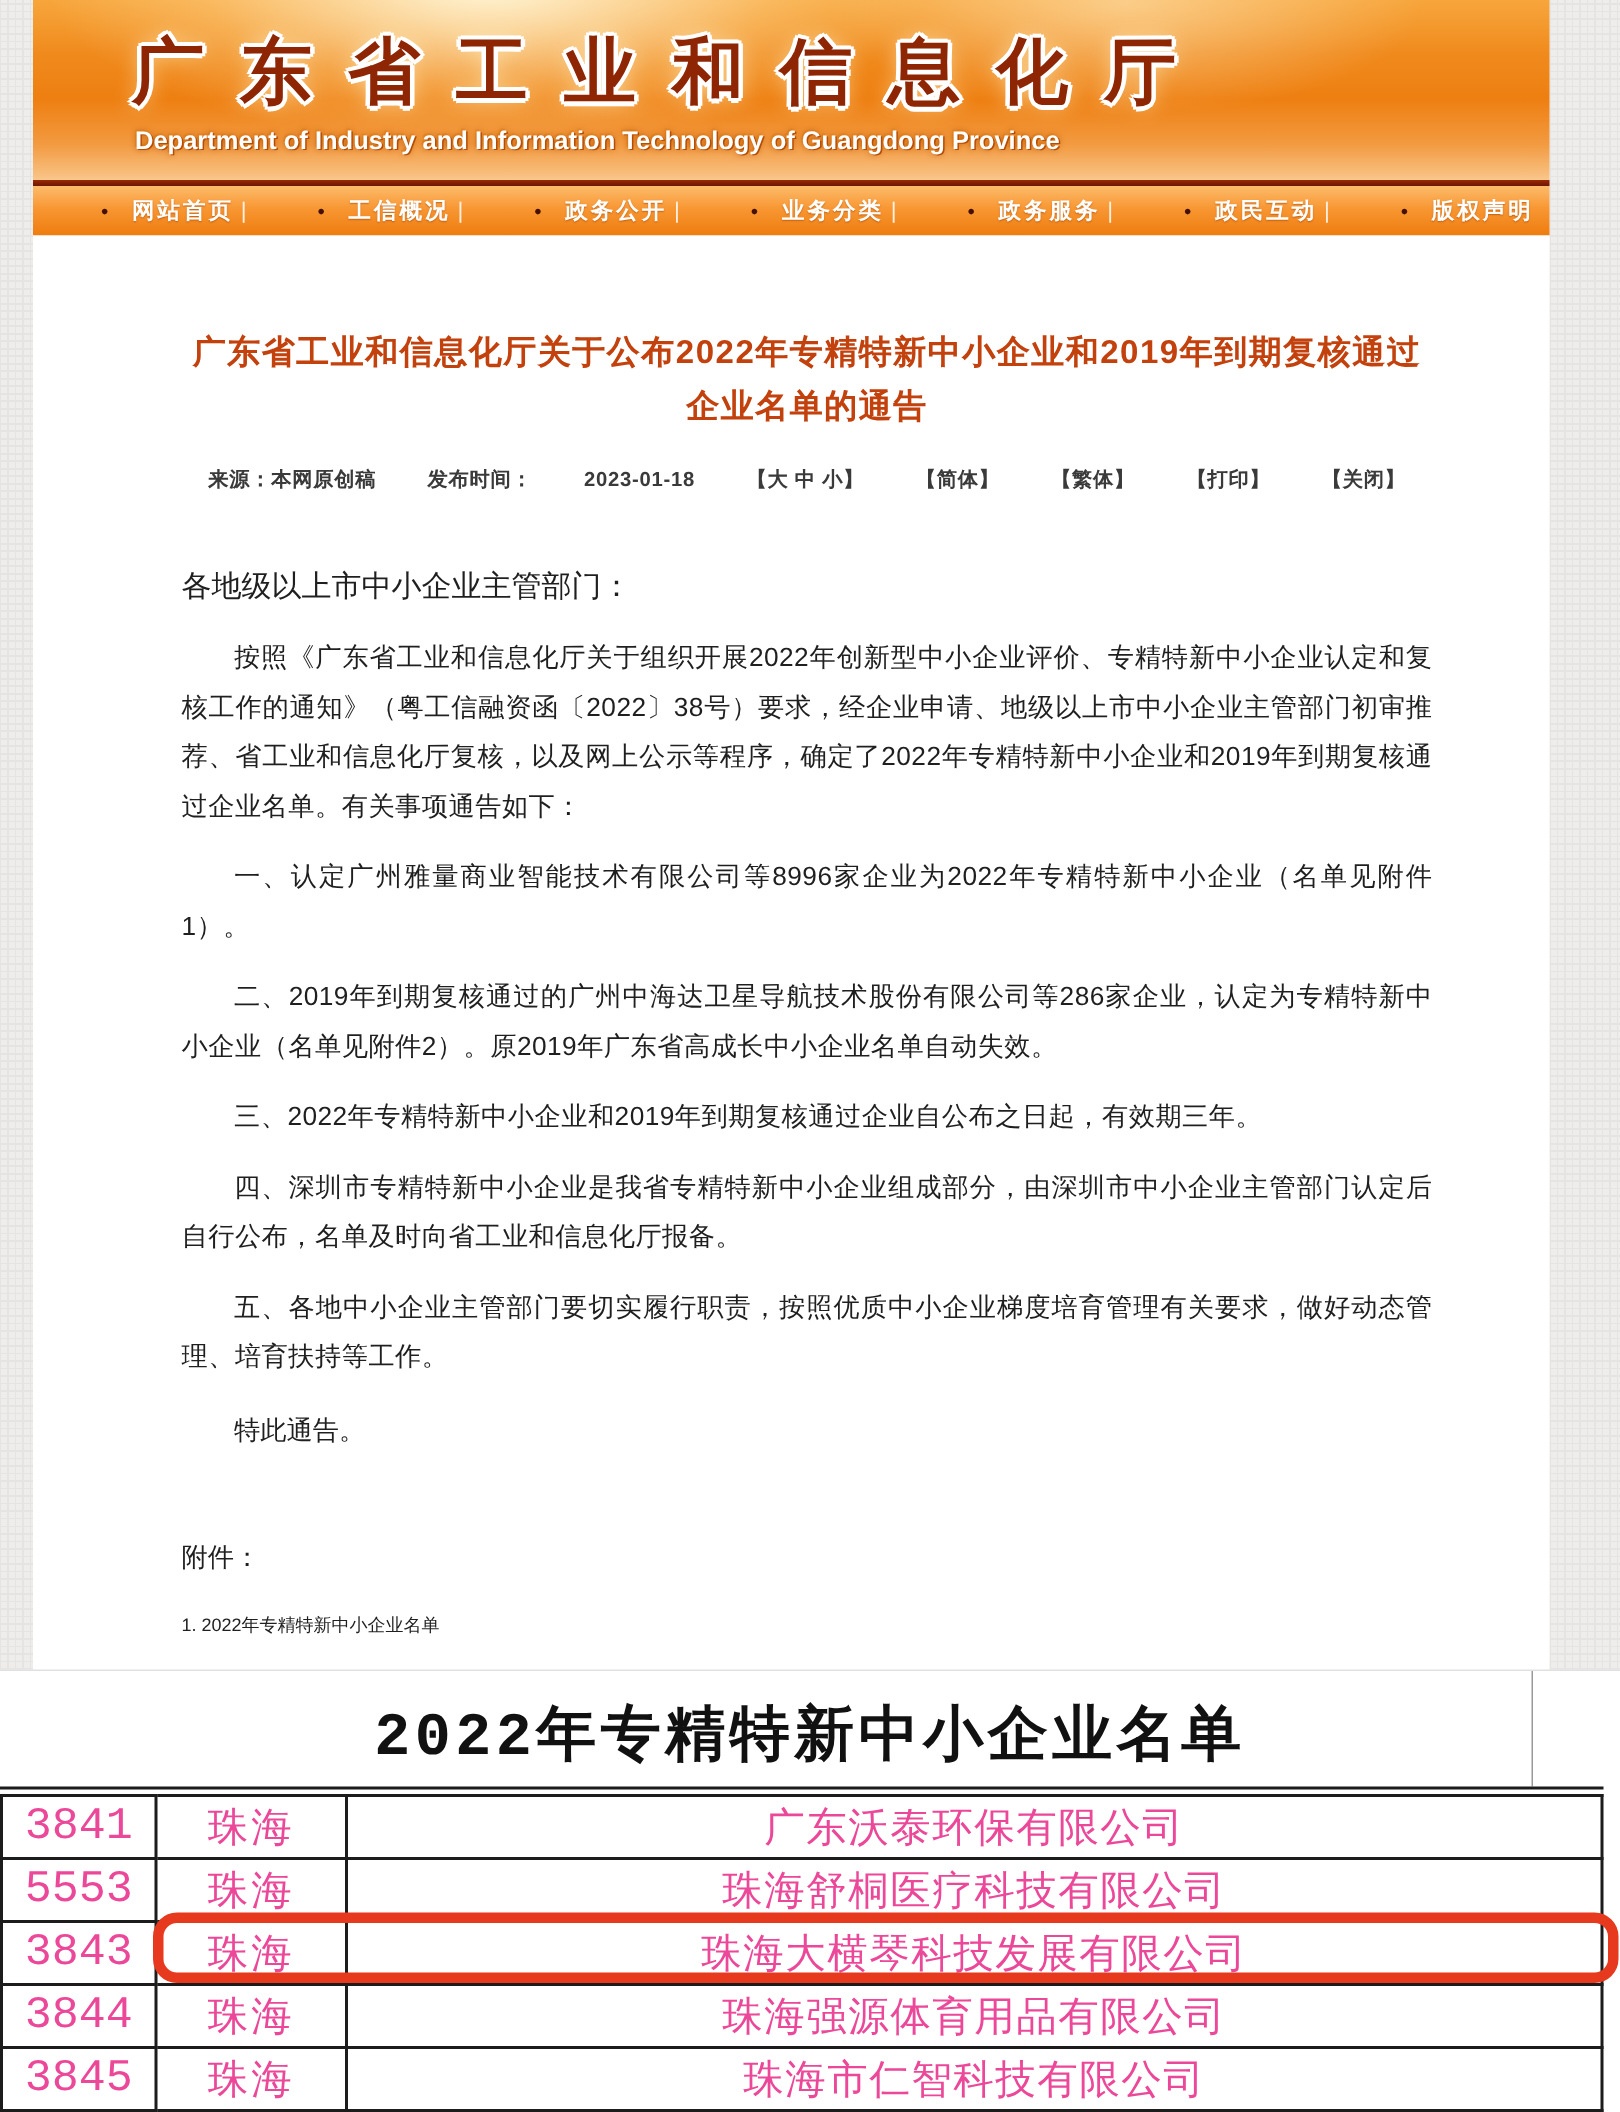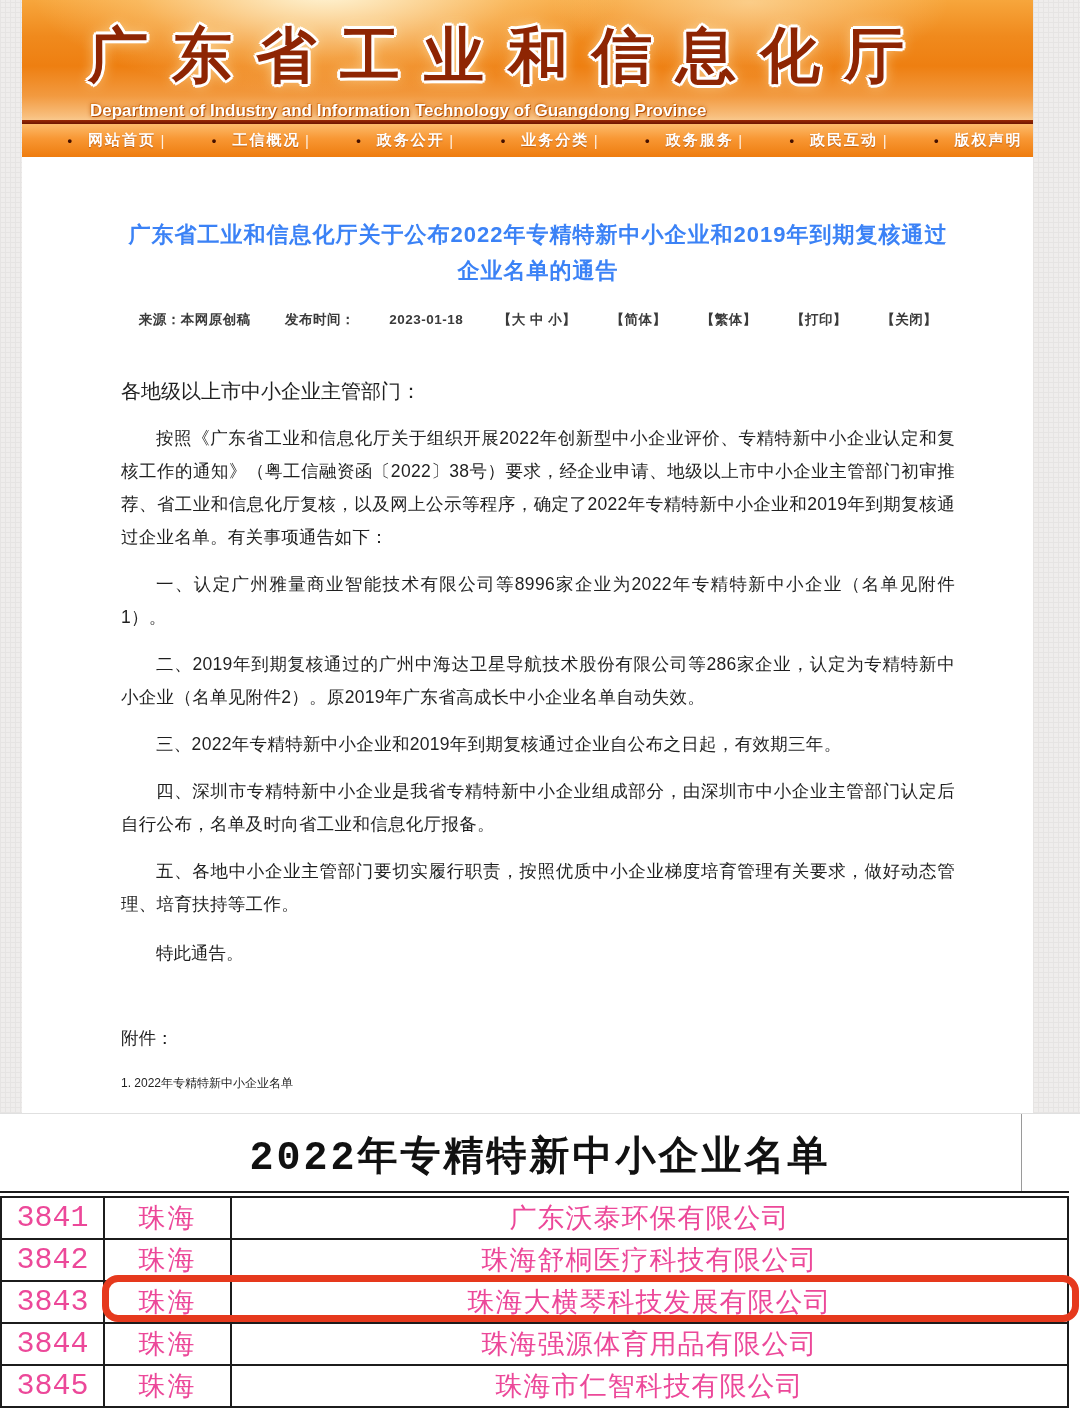--- a/index.html
+++ b/index.html
@@ -12,21 +12,21 @@
                          repeating-linear-gradient(90deg,#e6e4e3 0,#e6e4e3 1px,transparent 1px,transparent 5px);}
   .side-l{left:0;width:22px;}
   .side-r{left:1033px;width:47px;}
 
   
   .banner{position:absolute;left:22px;top:0;width:1011px;height:120px;overflow:hidden;
     background:
       radial-gradient(ellipse 420px 150px at 30% -8%, rgba(255,250,225,.95), rgba(255,222,160,.35) 45%, transparent 70%),
       radial-gradient(ellipse 320px 120px at 72% 2%, rgba(255,238,200,.55), transparent 62%),
       linear-gradient(180deg,#f7a63c 0%,#f08a1d 30%,#ee7f11 55%,#f29a40 80%,#f8bf7e 97%,#f9c88d 100%);}
-  .banner-title{margin:16px 0 0 66px;font-size:60px;font-weight:bold;letter-spacing:24px;white-space:nowrap;
+  .banner-title{margin:16px 0 0 66px;font-size:48px;font-weight:bold;letter-spacing:24px;white-space:nowrap;
     color:#8e2503;
     text-shadow:-2px -2px 0 #fff,2px -2px 0 #fff,-2px 2px 0 #fff,2px 2px 0 #fff,
                 0 -3px 0 #fff,0 3px 0 #fff,-3px 0 0 #fff,3px 0 0 #fff,0 0 14px rgba(255,244,200,.9);}
   .banner-sub{margin:4px 0 0 68px;font-size:17px;font-weight:bold;color:#fff;white-space:nowrap;
     text-shadow:0 0 4px rgba(190,85,0,.95),1px 1px 0 rgba(170,65,0,.9),-1px -1px 0 rgba(230,140,40,.8);}
 
   .redline{position:absolute;left:22px;top:120px;width:1011px;height:4px;
     background:linear-gradient(180deg,#9a2a05,#6f1600);}
 
   
@@ -35,21 +35,21 @@
   .nav a{flex:1;display:flex;align-items:center;justify-content:center;text-decoration:none;
     color:#fff;font-size:15px;font-weight:bold;letter-spacing:2px;position:relative;
     text-shadow:0 1px 1px rgba(150,60,0,.55);padding-left:35px;}
   .nav a::before{content:"•";color:#441000;margin-right:14px;font-size:13px;text-shadow:none;}
   .nav a:not(:last-child)::after{content:"|";position:absolute;right:0;color:rgba(255,255,255,.85);
     font-weight:normal;text-shadow:none;}
 
   
   .doc{position:absolute;left:22px;top:157px;width:1011px;height:956px;background:#fff;
     padding:0 78px 0 99px;box-sizing:border-box;overflow:hidden;color:#1f1f1f;}
-  .doc h1{margin:60px 0 0 0;font-size:22px;line-height:36px;text-align:center;color:#3b82f6;font-weight:bold;letter-spacing:1px;}
+  .doc h1{margin:60px 0 0 0;font-size:22px;line-height:36px;text-align:center;color:#c2410c;font-weight:bold;letter-spacing:1px;}
   .meta{margin-top:22px;text-align:center;font-size:13.5px;color:#3a3a3a;font-weight:bold;letter-spacing:.5px;}
   .meta span{margin:0 15px;}
   .meta .ctl{cursor:pointer;}
   .salutation{margin:46px 0 0 0;font-size:20px;line-height:33px;}
   .para{margin:14px 0 0 0;font-size:17.5px;line-height:33px;text-indent:2em;letter-spacing:.3px;text-align:justify;}
   .closing{margin:16px 0 0 0;font-size:17.5px;line-height:33px;text-indent:2em;}
   .att-label{margin:52px 0 0 0;font-size:17.5px;line-height:33px;}
   .att{margin:12px 0 0 0;font-size:12px;line-height:33px;}
 
   
@@ -134,21 +134,21 @@
             <col>
           </colgroup>
         <tbody>
   <tr>
     <td class="c-no">3841</td>
     <td class="c-city">珠海</td>
     <td class="c-comp">广东沃泰环保有限公司</td>
   </tr>
 
   <tr>
-    <td class="c-no">3842</td>
+    <td class="c-no">5553</td>
     <td class="c-city">珠海</td>
     <td class="c-comp">珠海舒桐医疗科技有限公司</td>
   </tr>
 
   <tr>
     <td class="c-no">3843</td>
     <td class="c-city">珠海</td>
     <td class="c-comp">珠海大横琴科技发展有限公司</td>
   </tr>
 

